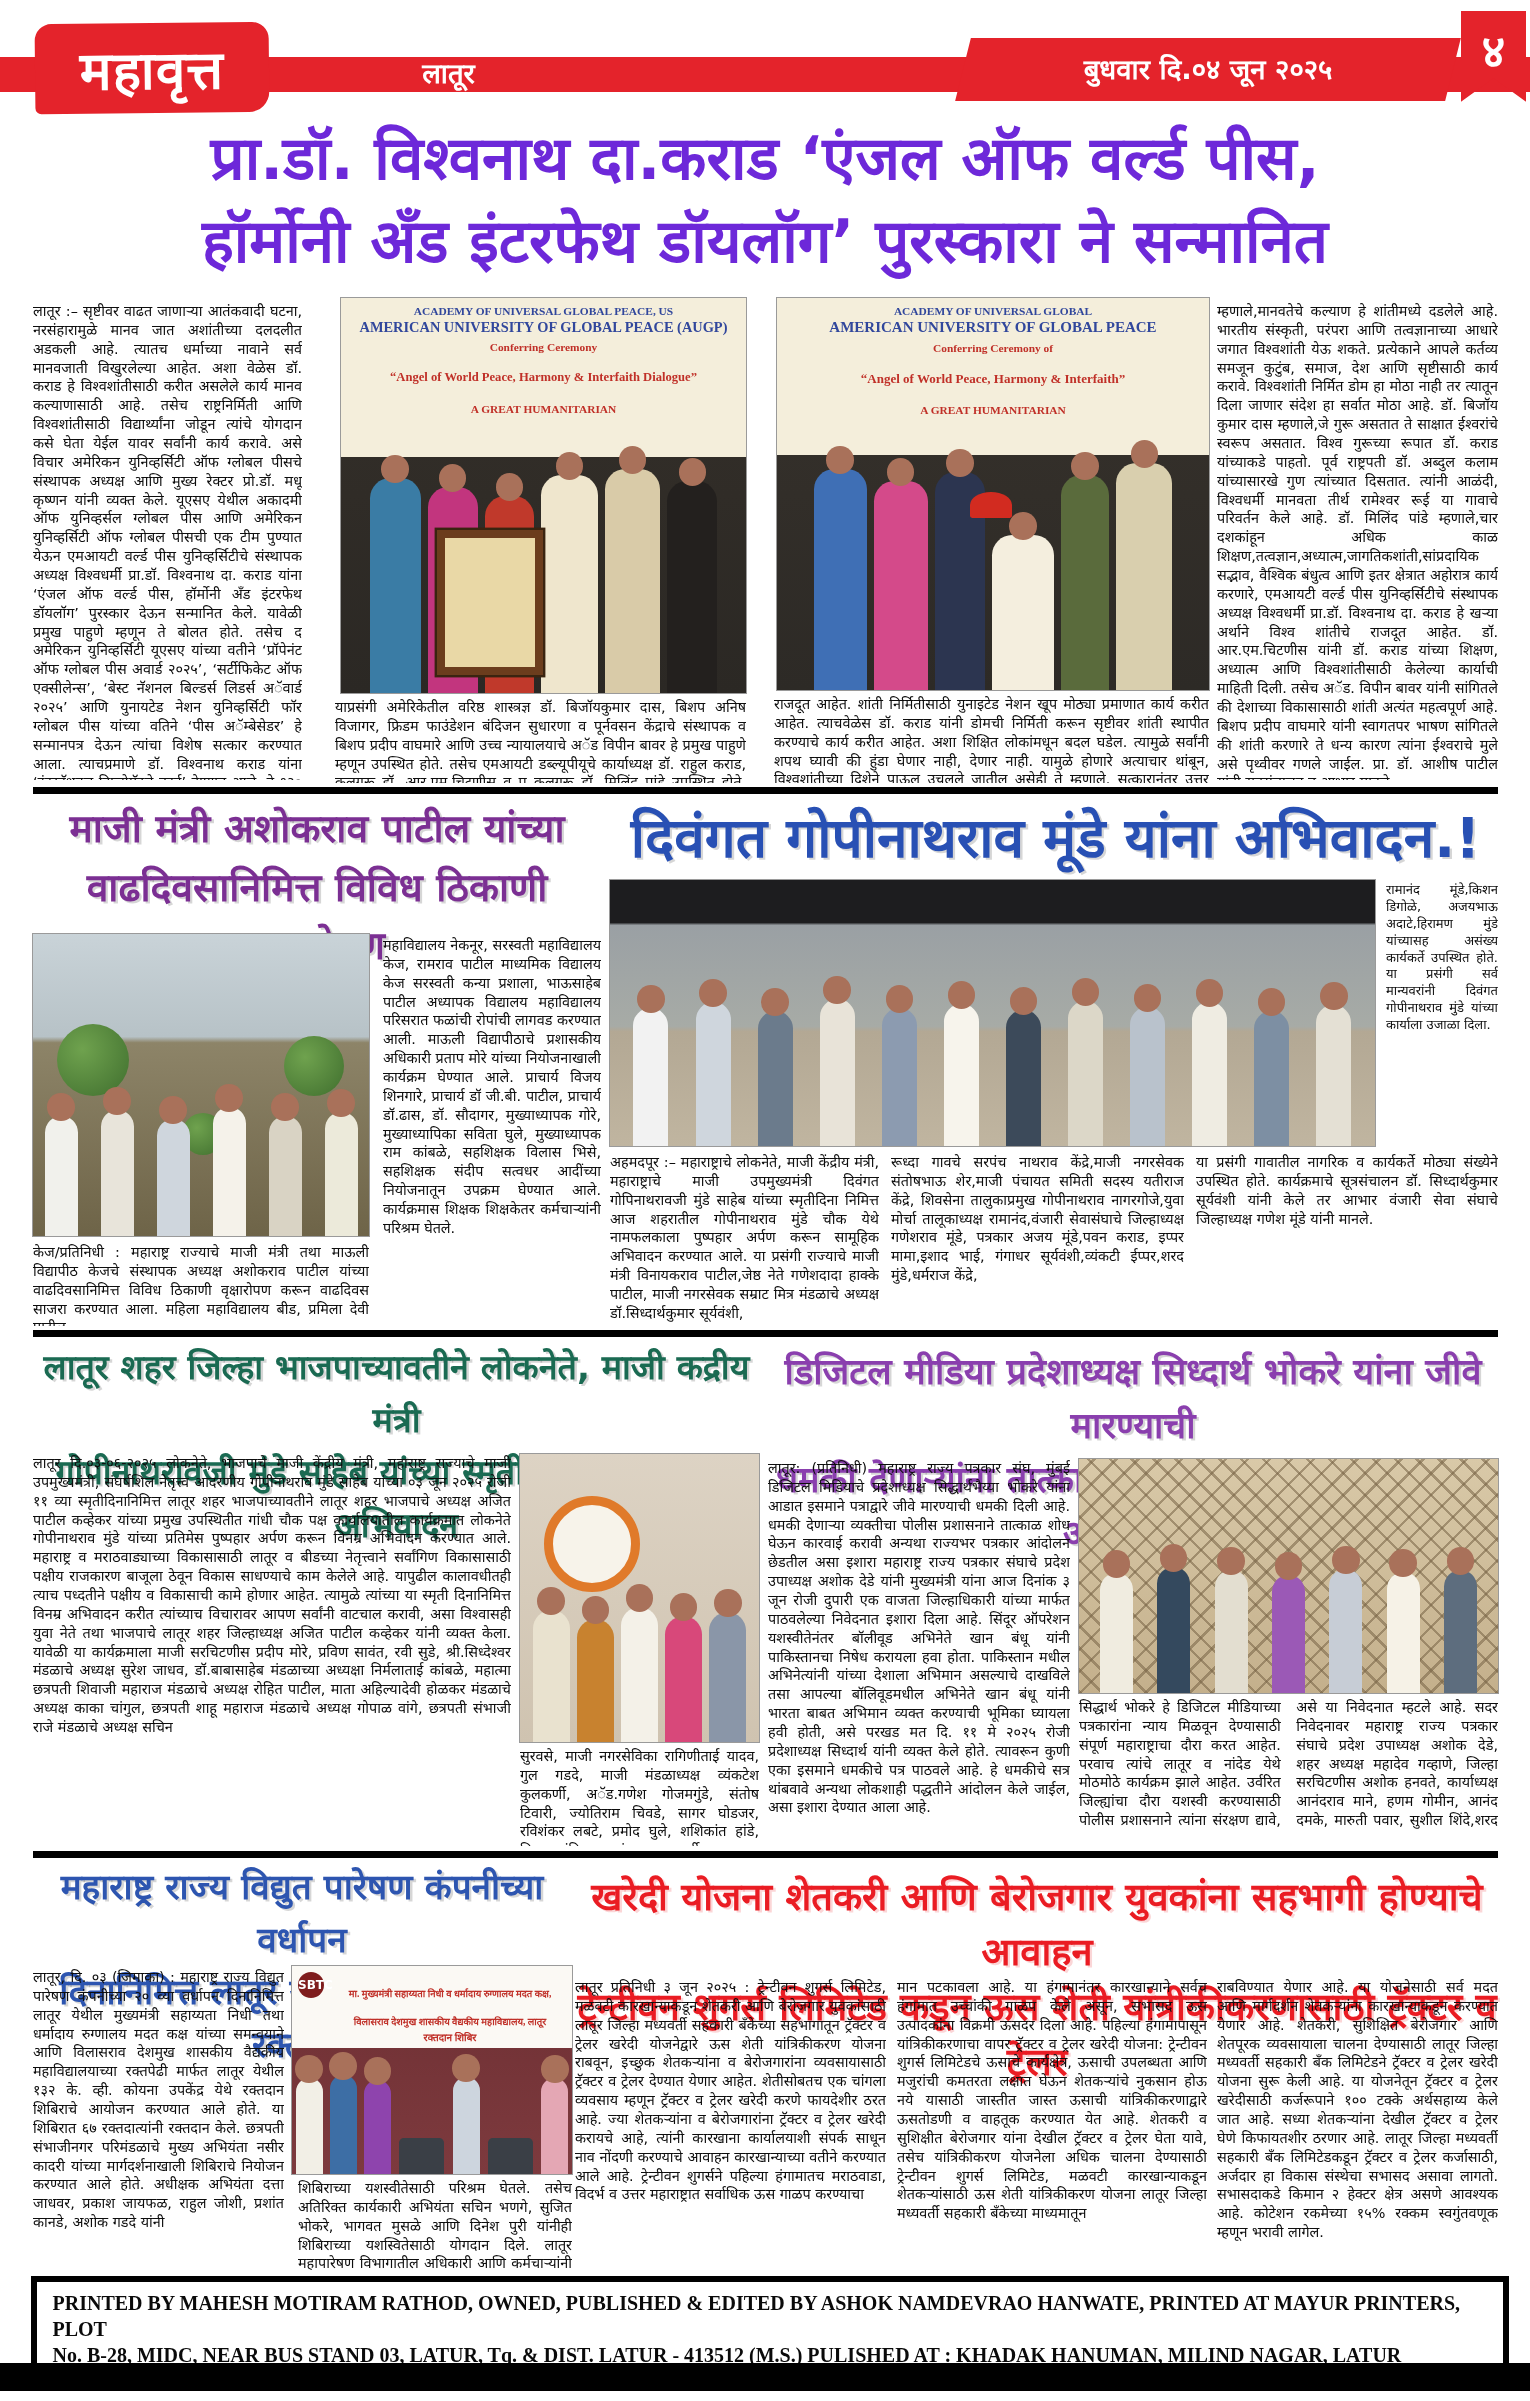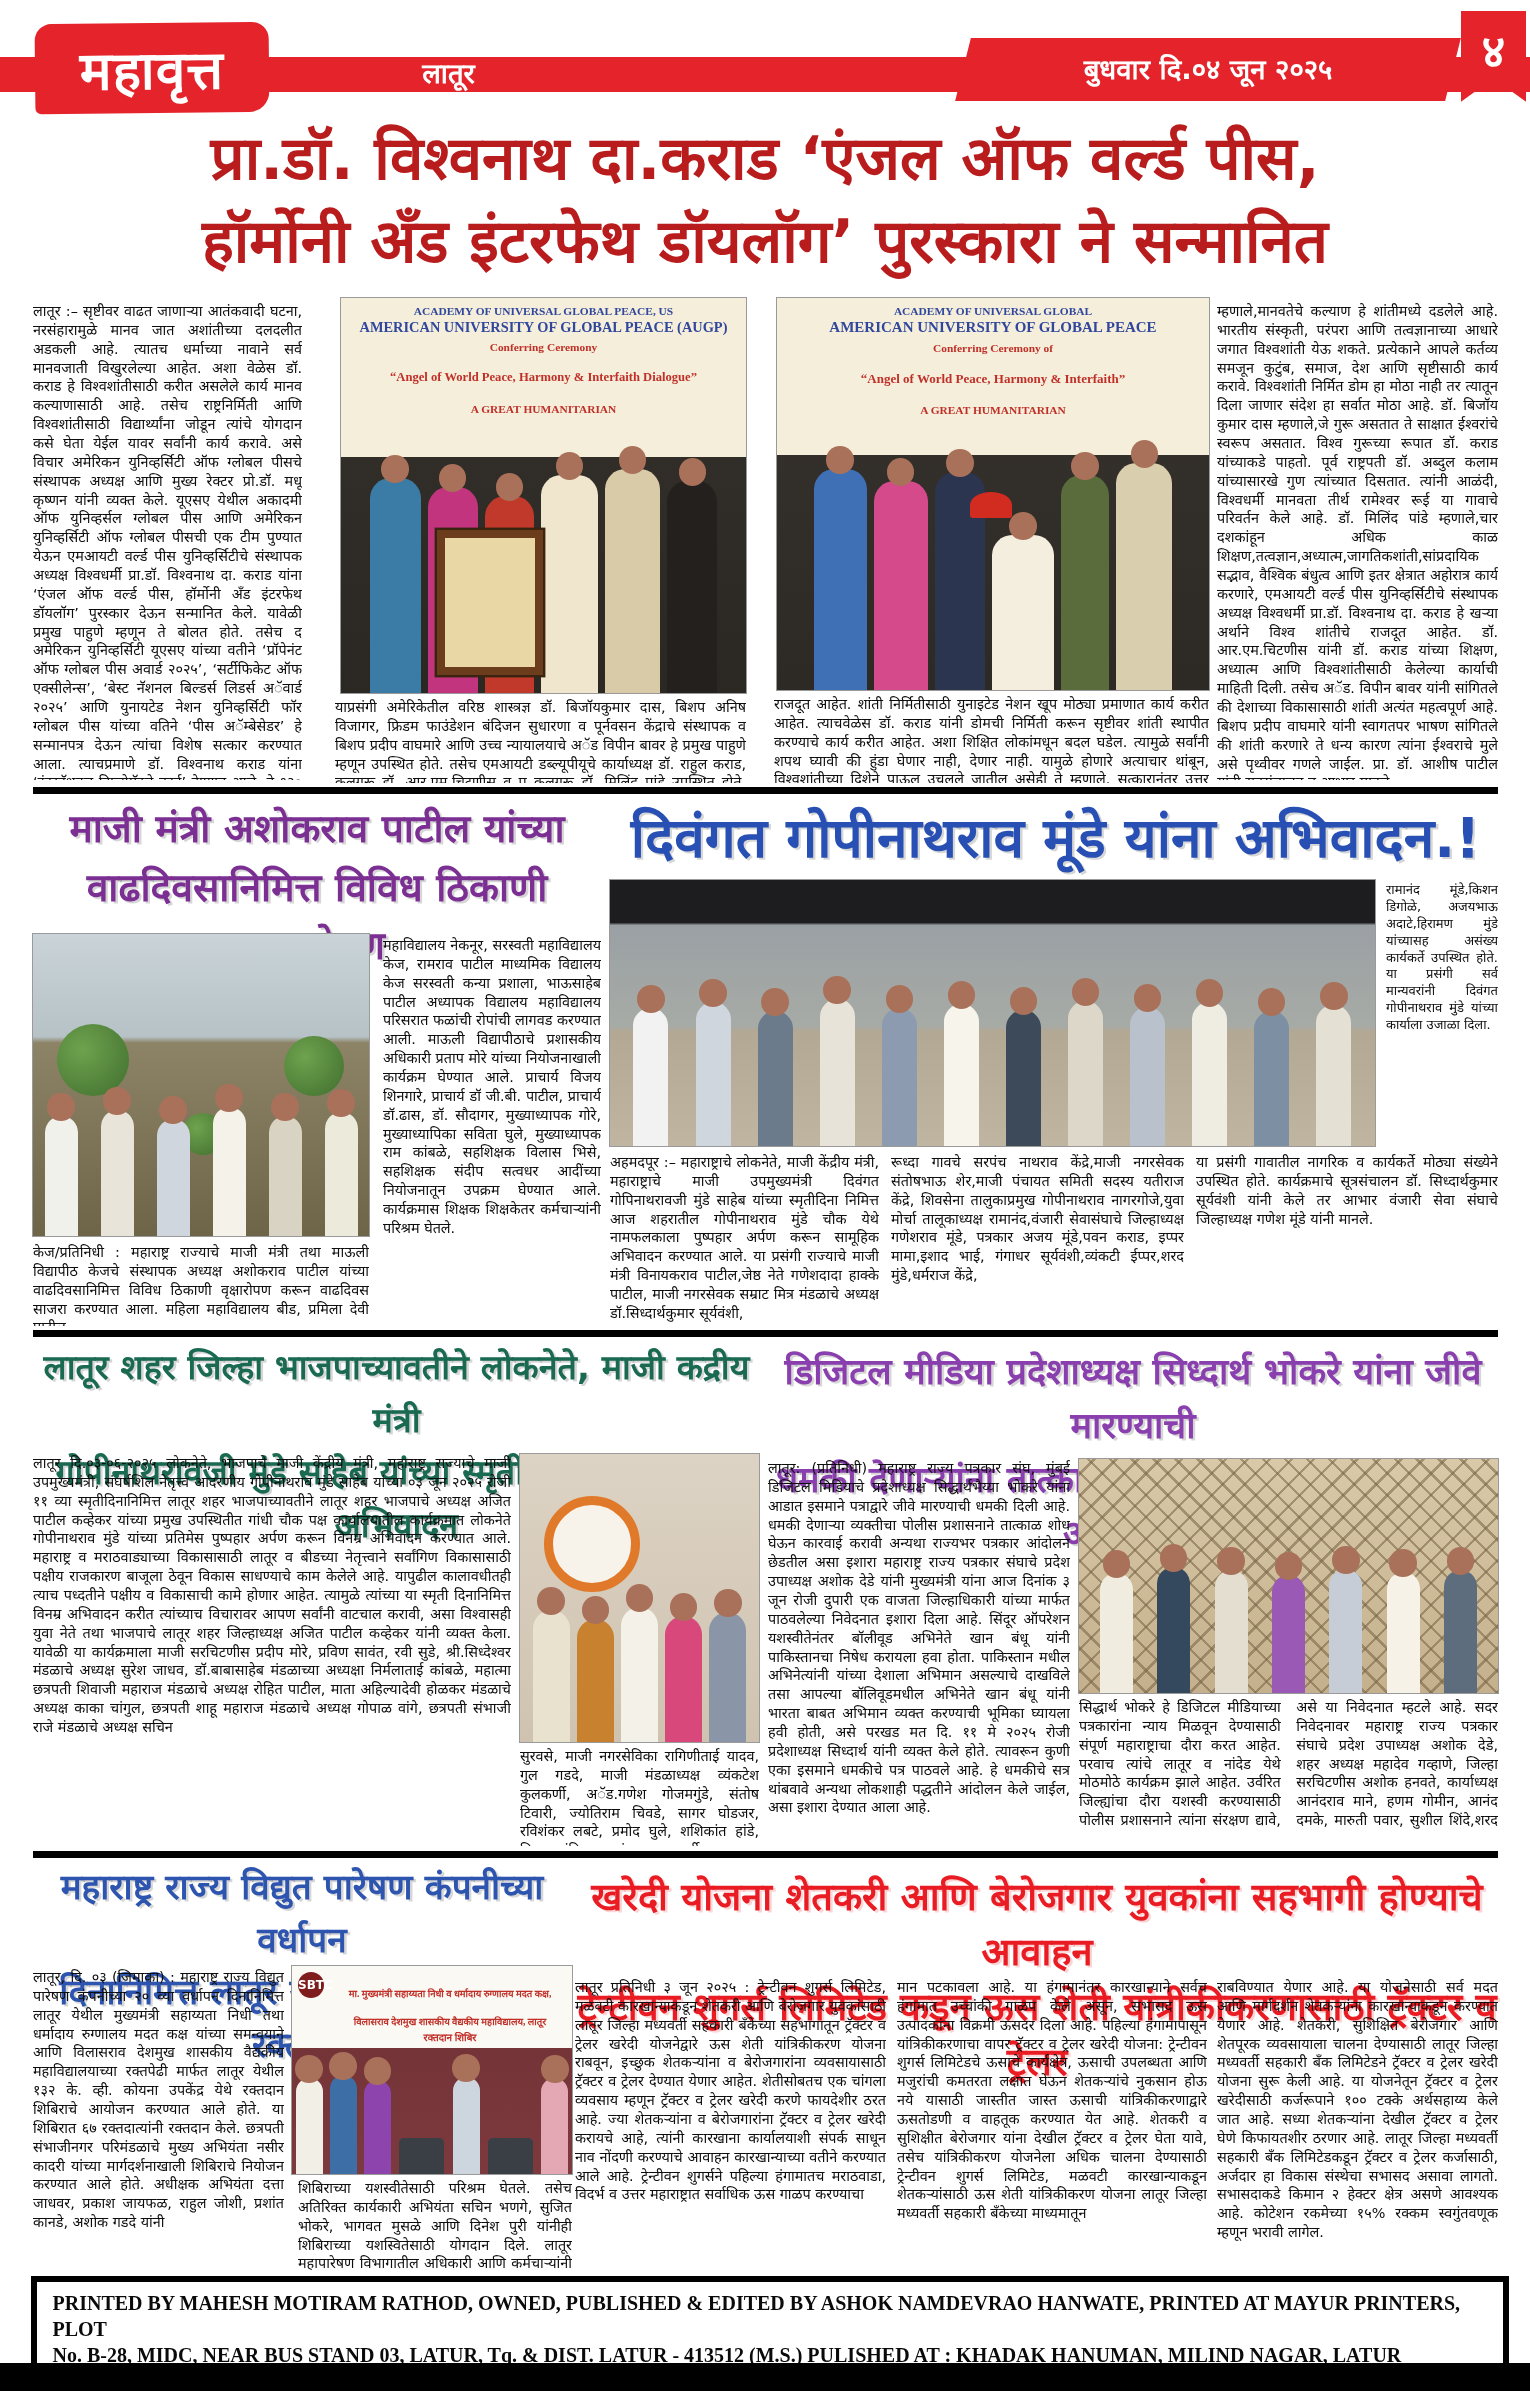--- a/index.html
+++ b/index.html
@@ -16,21 +16,21 @@
                 font-size:27.5px;font-weight:700;text-align:center;line-height:33px;}
   .mast-date-plate{position:absolute;left:963px;top:38px;width:490px;height:63px;background:#e4232b;
                    transform:skewX(-14deg);}
   .mast-date-plate span{display:block;transform:skewX(14deg);color:#fff;font-size:27.5px;font-weight:700;
                         text-align:center;line-height:63px;}
   .mast-badge{position:absolute;left:1461px;top:10.8px;width:65px;height:91px;background:#e4232b;
               clip-path:polygon(0 0,100% 0,100% 100%,50% 74%,0 100%);}
   .mast-badge span{display:block;color:#fff;font-size:45px;font-weight:800;text-align:center;margin-top:8.4px;}
 
   
-  .lead-head{position:absolute;left:18px;top:117px;width:1494px;text-align:center;color:#b91c1c;
+  .lead-head{position:absolute;left:18px;top:117px;width:1494px;text-align:center;color:#6d28d9;
              font-weight:800;font-size:60px;line-height:1.38;}
   .lead-head span{display:block;}
   .sec-head{position:absolute;text-align:center;font-weight:800;
             text-shadow:2.4px 2.4px 0 rgba(0,0,0,0.16);}
   .sec-head span{display:block;}
 
   
   .bt{position:absolute;font-size:14.4px;line-height:1.31;text-align:justify;overflow:hidden;color:#0d0d0d;}
   .bt-sm{font-size:13px;line-height:1.3;}
   .two-col{column-count:2;column-gap:15.5px;}

